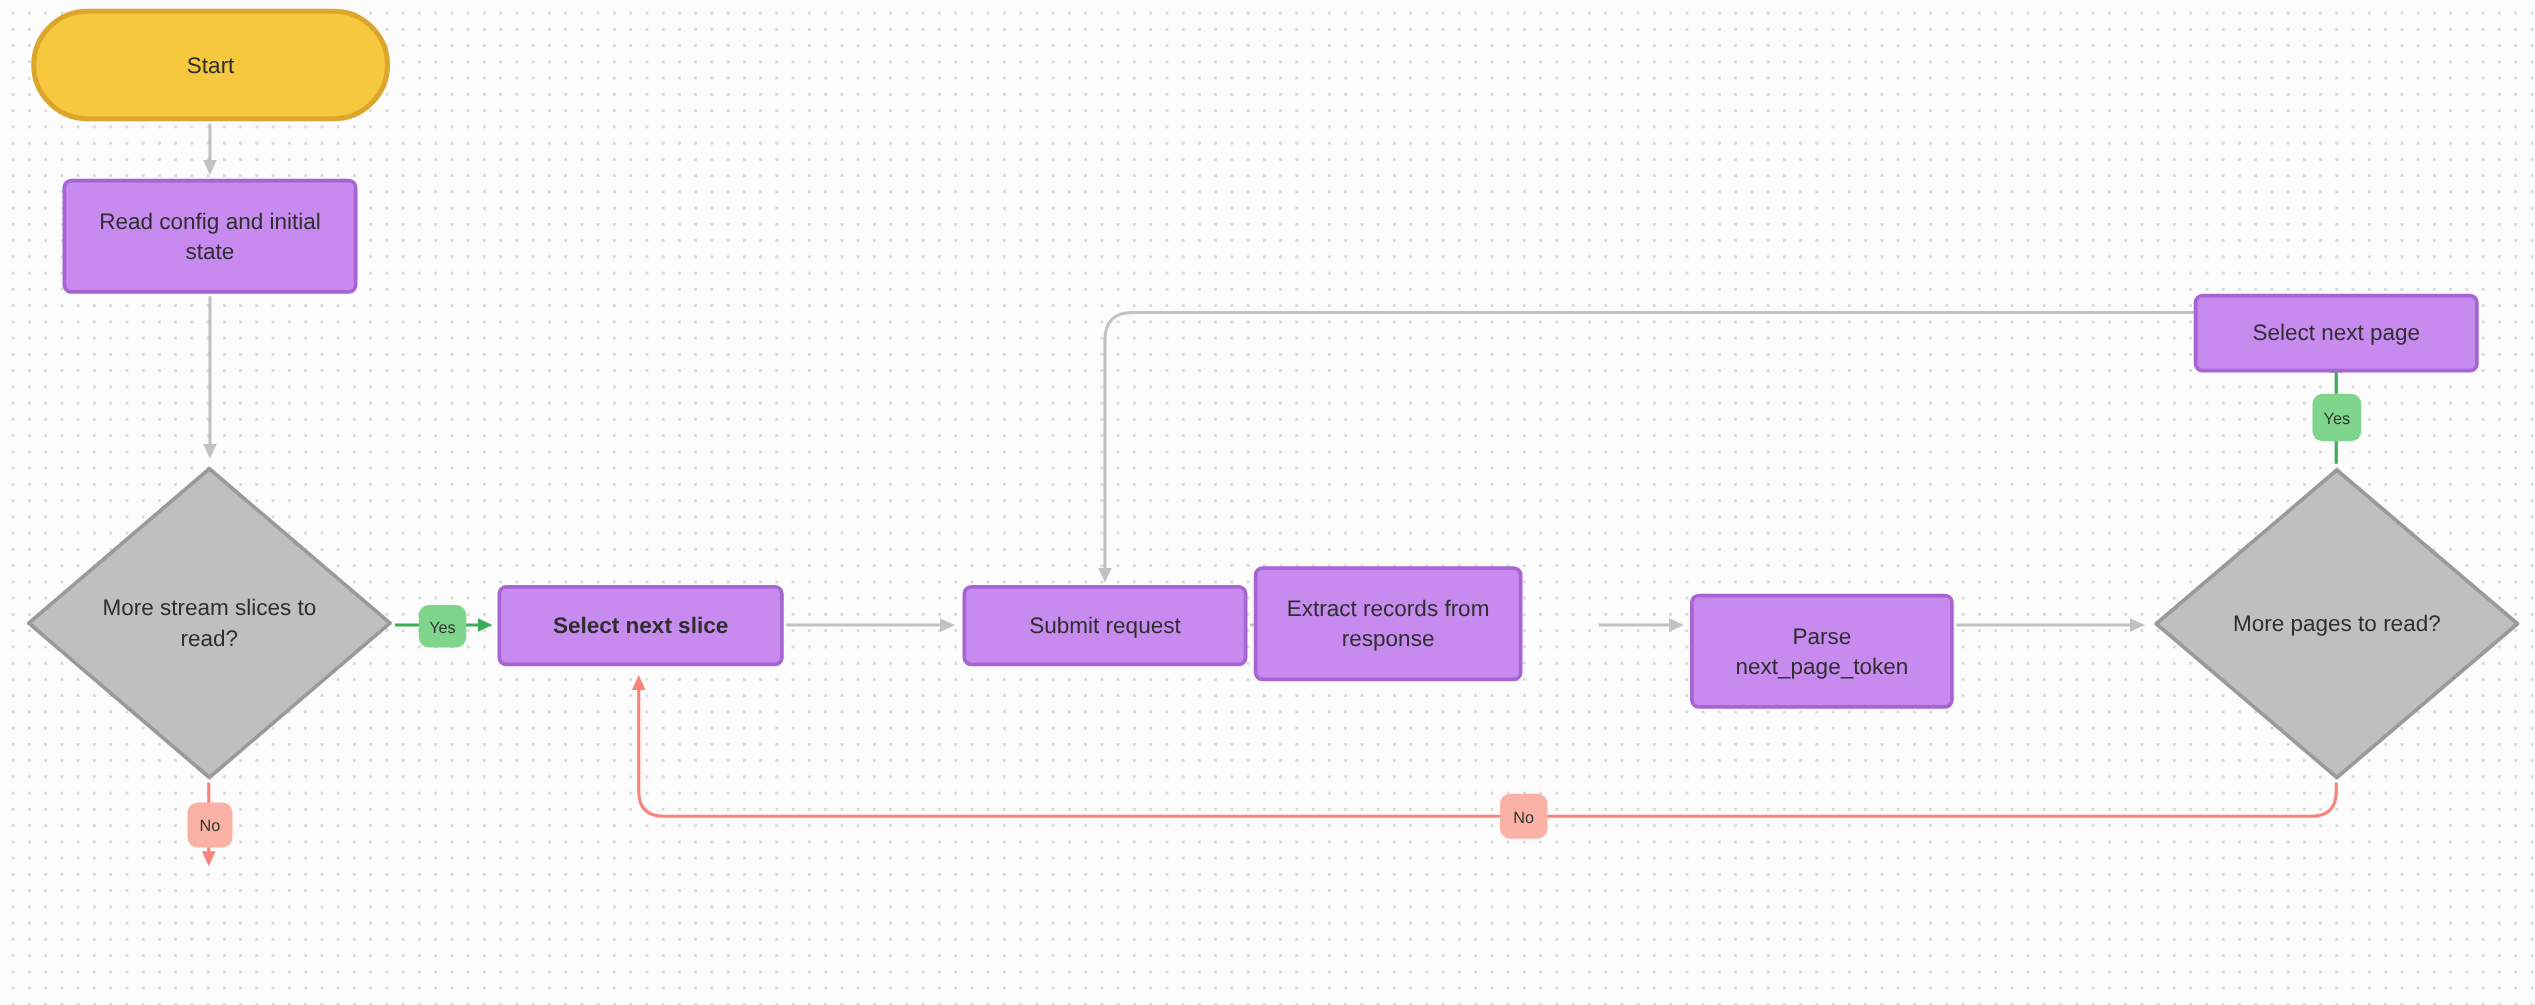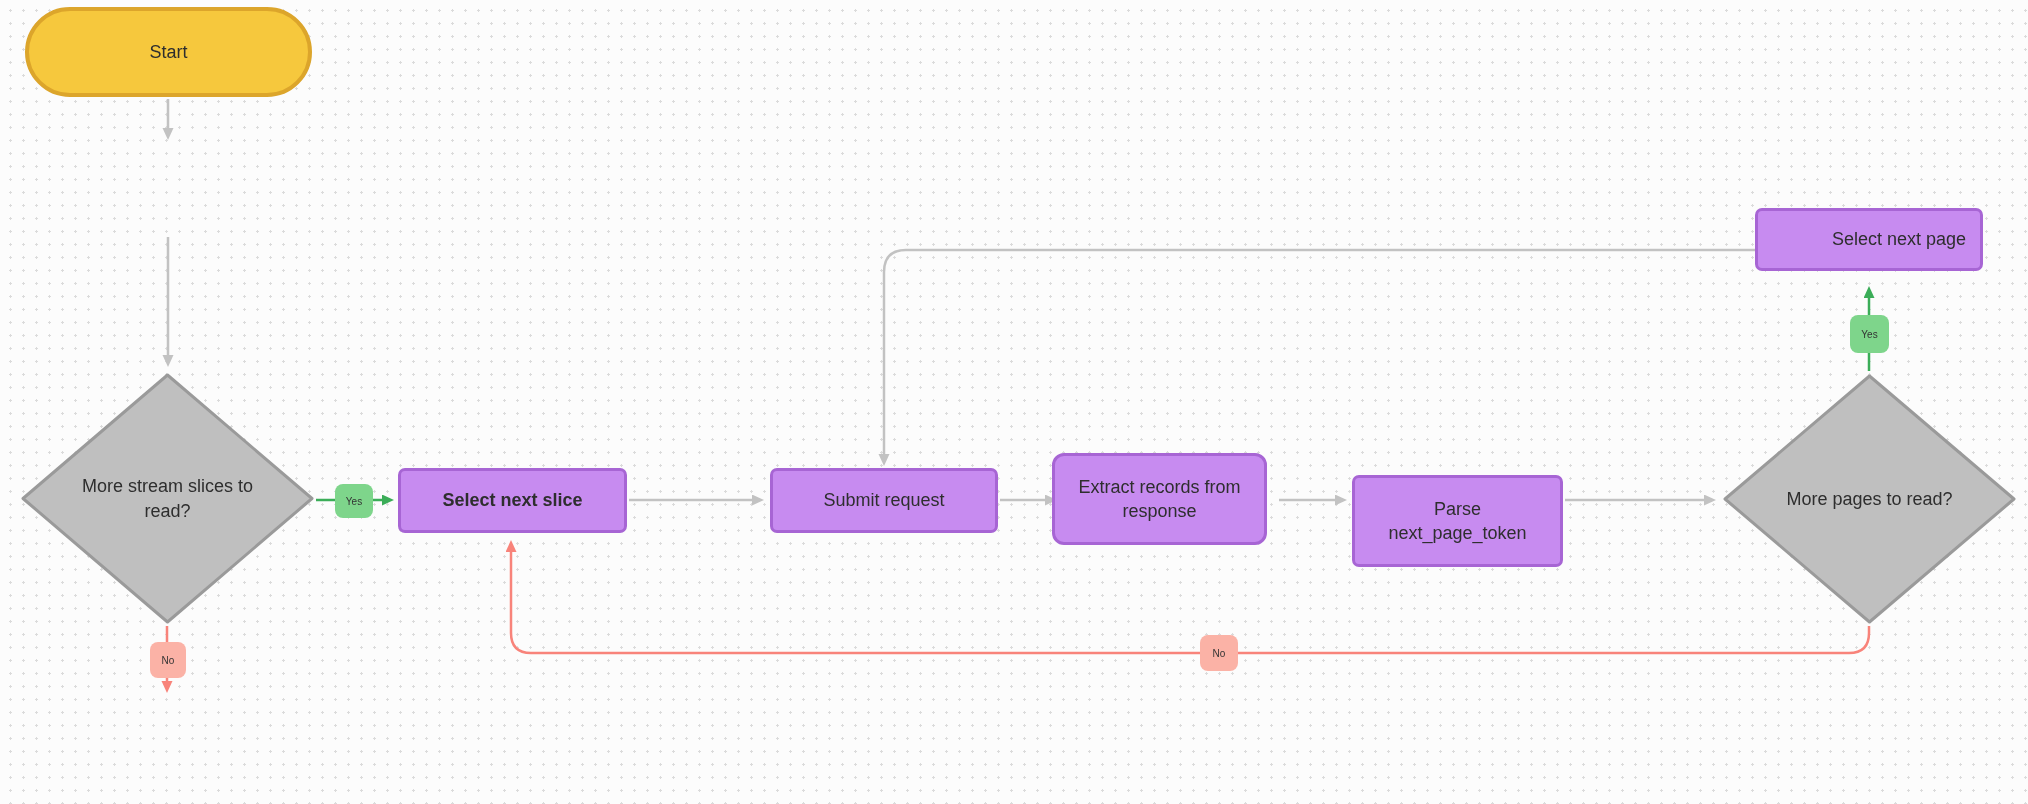--- a/index.html
+++ b/index.html
@@ -30,21 +30,21 @@
   .diamond{position:absolute;z-index:2;}
   .diamond svg{position:absolute;left:0;top:0;}
   .diamond .dlabel{
     position:absolute;left:0;top:0;width:100%;height:100%;
     display:flex;align-items:center;justify-content:center;text-align:center;
     color:#2E2E2E;font-size:18px;line-height:1.35;padding:0 60px;box-sizing:border-box;
   }
   .badge{
     position:absolute;z-index:3;
     display:flex;align-items:center;justify-content:center;
-    font-size:10px;font-weight:500;color:#333;border-radius:8px;
+    font-size:13px;font-weight:500;color:#333;border-radius:8px;
   }
   .badge.green{background:#7ED58B;}
   .badge.pink{background:#FBB2A6;}
 </style>
 </head>
 <body>
 
 <div id="canvas">
 
   <svg id="edges" viewBox="0 0 2028 804">
@@ -70,52 +70,55 @@
     <path d="M1869,371 L1869,297" stroke="#3BAD58" stroke-width="2.5" fill="none" marker-end="url(#arr-green)"></path>
     <path d="M1755,250 L906,250 Q884,250 884,272 L884,455" stroke="#C2C2C2" stroke-width="2.5" fill="none" marker-end="url(#arr-gray)"></path>
     <path d="M1869,626 L1869,633 Q1869,653 1849,653 L531,653 Q511,653 511,633 L511,551" stroke="#F8837A" stroke-width="2.5" fill="none" marker-end="url(#arr-red)"></path>
     <path d="M167,626 L167,682" stroke="#F8837A" stroke-width="2.5" fill="none" marker-end="url(#arr-red)"></path>
   </svg>
 
   <div class="node pill yellow" style="left:25px;top:7px;width:287px;height:90px;">
     <span>Start</span>
   </div>
 
+  <div class="node proc" style="left:50px;top:143px;width:236px;height:92px;">
+    <span>Read config and initial state</span>
+  </div>
 
   <div class="diamond" style="left:20px;top:372px;width:295px;height:253px;">
     <svg width="295" height="253">
       <polygon points="147.5,3 292,126.5 147.5,250 3,126.5" fill="#BFBFBF" stroke="#9A9A9A" stroke-width="3" stroke-linejoin="round"></polygon>
     </svg>
     <div class="dlabel">More stream slices to read?</div>
   </div>
 
   <div class="node proc" style="left:398px;top:468px;width:229px;height:65px;font-weight:bold;">
     <span>Select next slice</span>
   </div>
 
   <div class="node proc" style="left:770px;top:468px;width:228px;height:65px;">
     <span>Submit request</span>
   </div>
 
-  <div class="node proc" style="left:1052px;top:453px;width:215px;height:92px;border-radius:12px;">
+  <div class="node proc" style="left:1003px;top:453px;width:215px;height:92px;">
     <span>Extract records from response</span>
   </div>
 
   <div class="node proc" style="left:1352px;top:453px;width:211px;height:92px;margin-top:22px;">
     <span>Parse next_page_token</span>
   </div>
 
   <div class="diamond" style="left:1722px;top:373px;width:295px;height:252px;">
     <svg width="295" height="252">
       <polygon points="147.5,3 292,126 147.5,249 3,126" fill="#BFBFBF" stroke="#9A9A9A" stroke-width="3" stroke-linejoin="round"></polygon>
     </svg>
     <div class="dlabel">More pages to read?</div>
   </div>
 
-  <div class="node proc" style="left:1755px;top:208px;width:228px;height:63px;justify-content:flex-end;">
+  <div class="node proc" style="left:1755px;top:235px;width:228px;height:63px;">
     <span>Select next page</span>
   </div>
 
 
   <div class="badge green" style="left:335px;top:484px;width:38px;height:34px;">
     <span>Yes</span>
   </div>
 
   <div class="badge pink" style="left:150px;top:642px;width:36px;height:36px;">
     <span>No</span>

